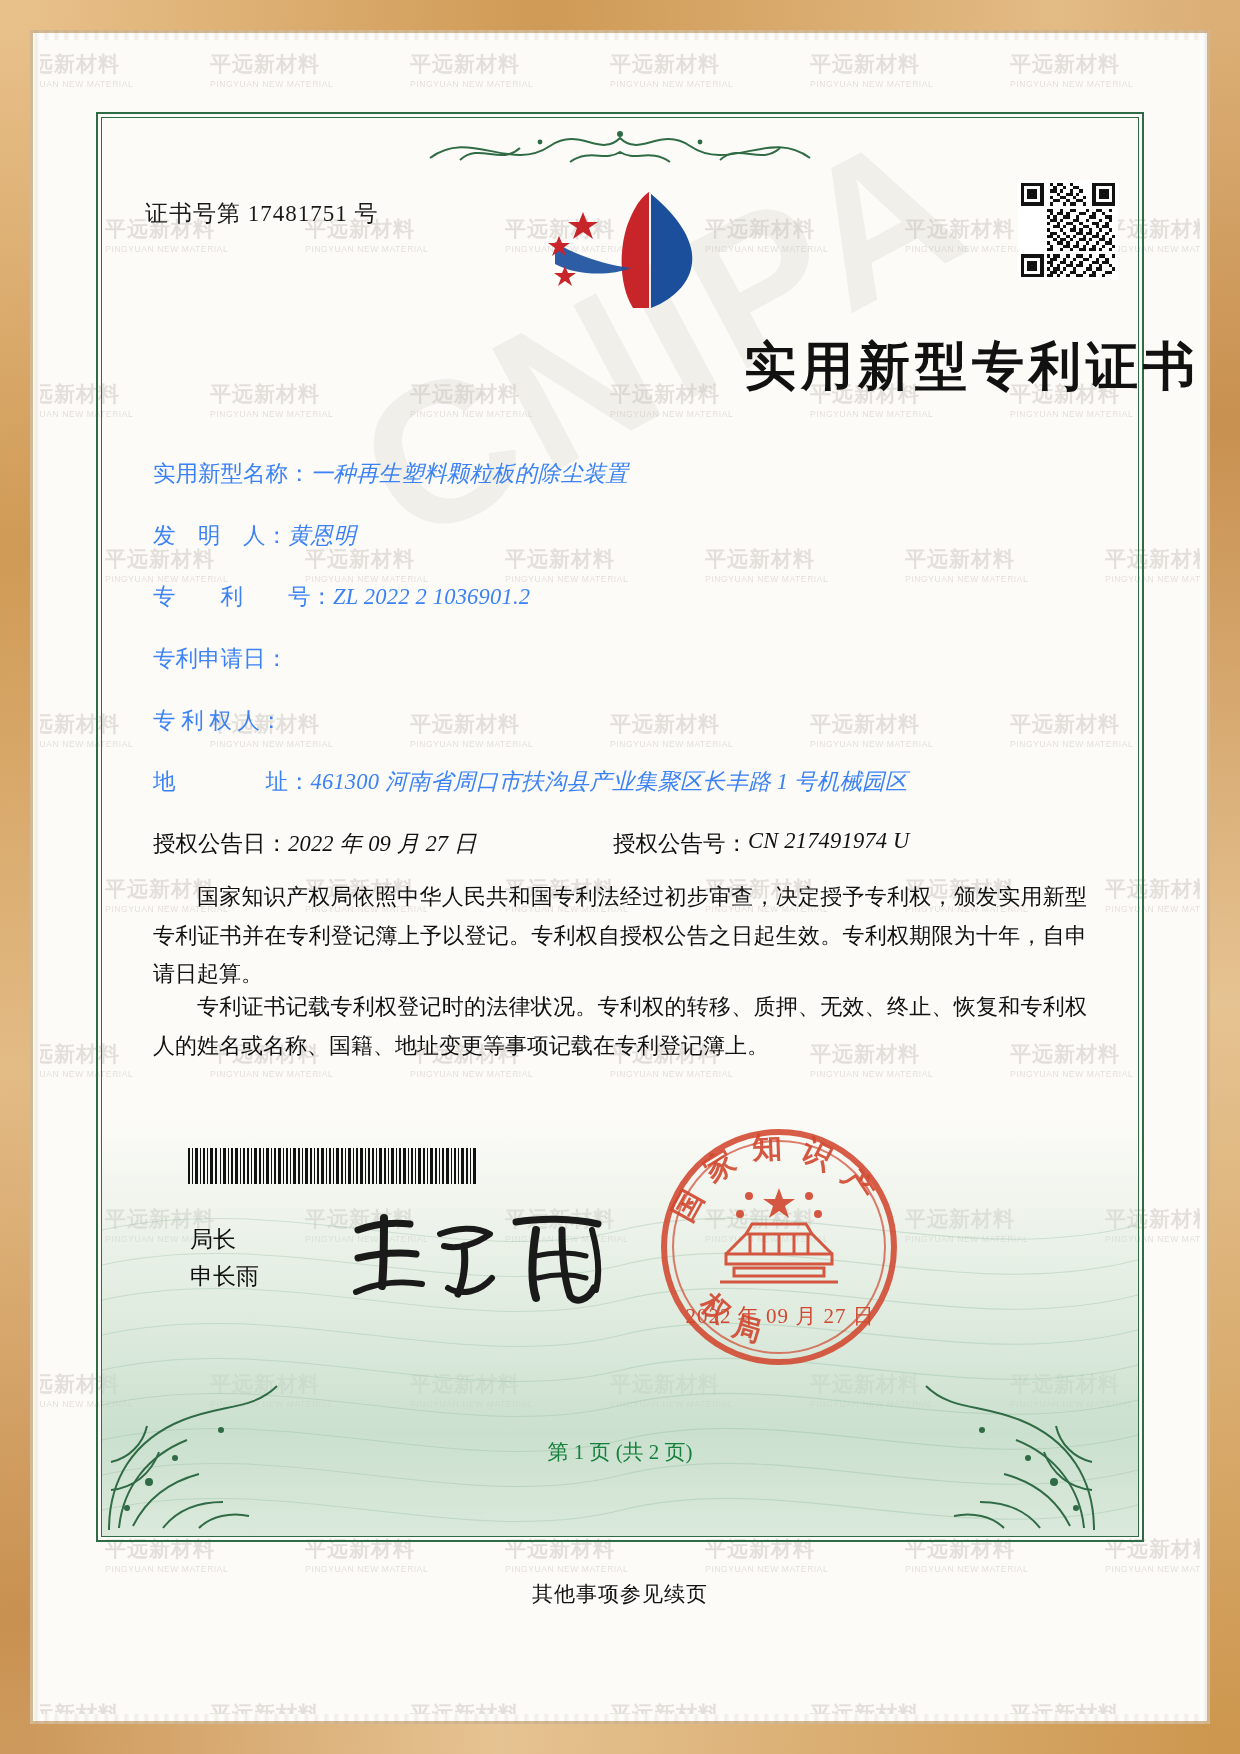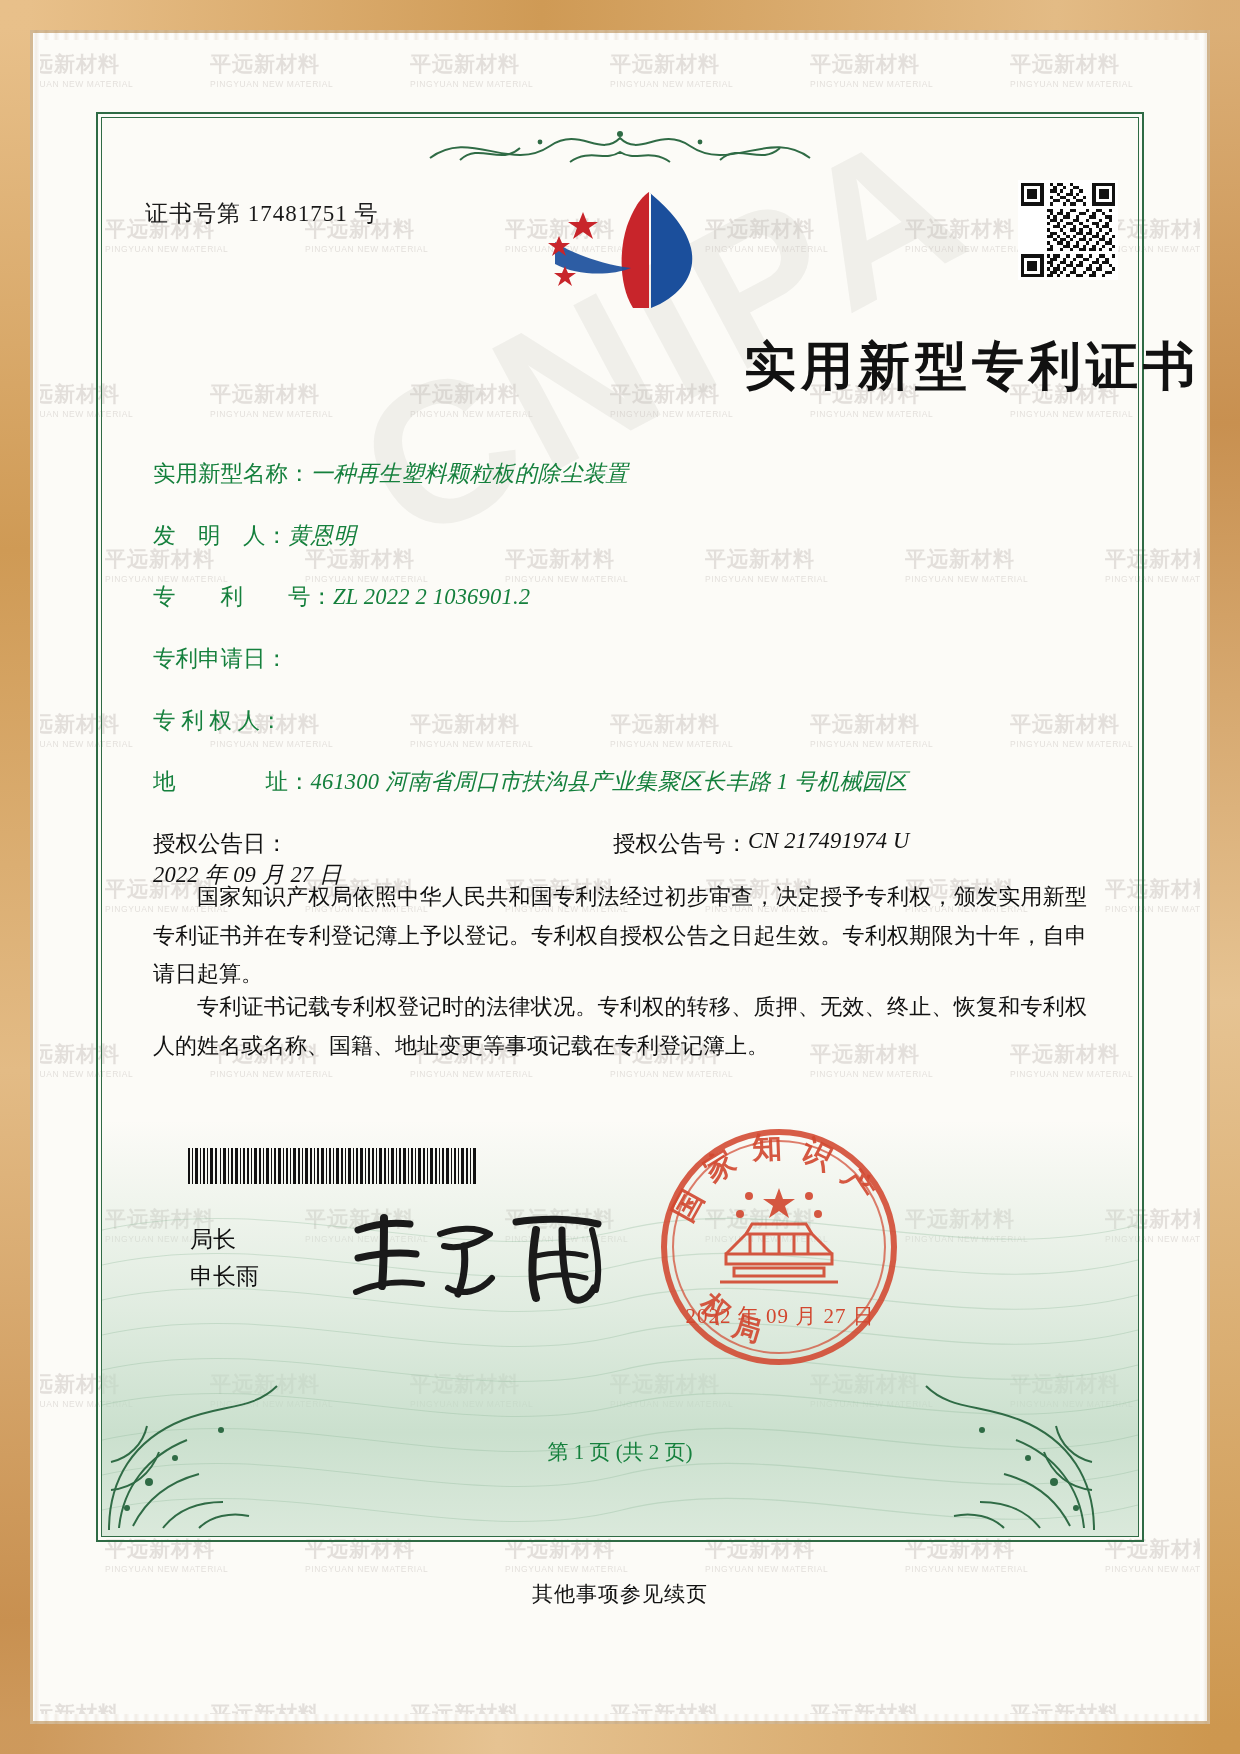--- a/index.html
+++ b/index.html
@@ -186,21 +186,21 @@
     position: absolute;
     left: 113px;
     top: 418px;
     width: 940px;
   }
   .field {
     display: flex;
     align-items: flex-start;
     margin-bottom: 29px;
     font-size: 22.5px;
-    color: #15803d;
+    color: #3b82f6;
     line-height: 1.45;
   }
   .f-label {
     flex: 0 0 auto;
     white-space: pre;
     letter-spacing: 0px;
   }
   .f-value {
     flex: 1 1 auto;
     letter-spacing: .2px;
@@ -208,21 +208,21 @@
   }
   .field-row2 {
     display: flex;
     margin-bottom: 29px;
     font-size: 22.5px;
     color: #111;
   }
   .field-row2 .col {
     display: flex;
   }
-  .field-row2 .col.first { width: 460px; flex-direction: column; }
+  .field-row2 .col.first { width: 460px; }
 
   .para {
     position: absolute;
     left: 113px;
     width: 934px;
     font-size: 22px;
     line-height: 1.75;
     color: #111;
     text-align: justify;
     text-indent: 2em;

